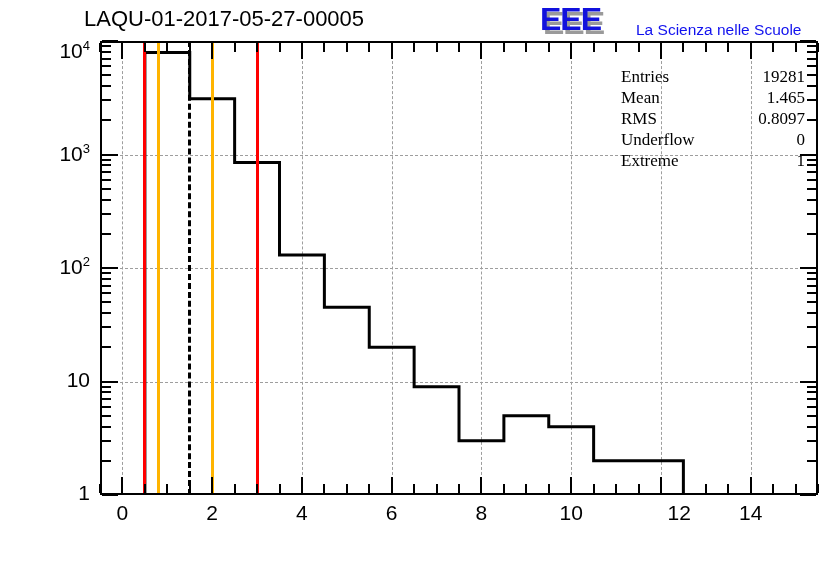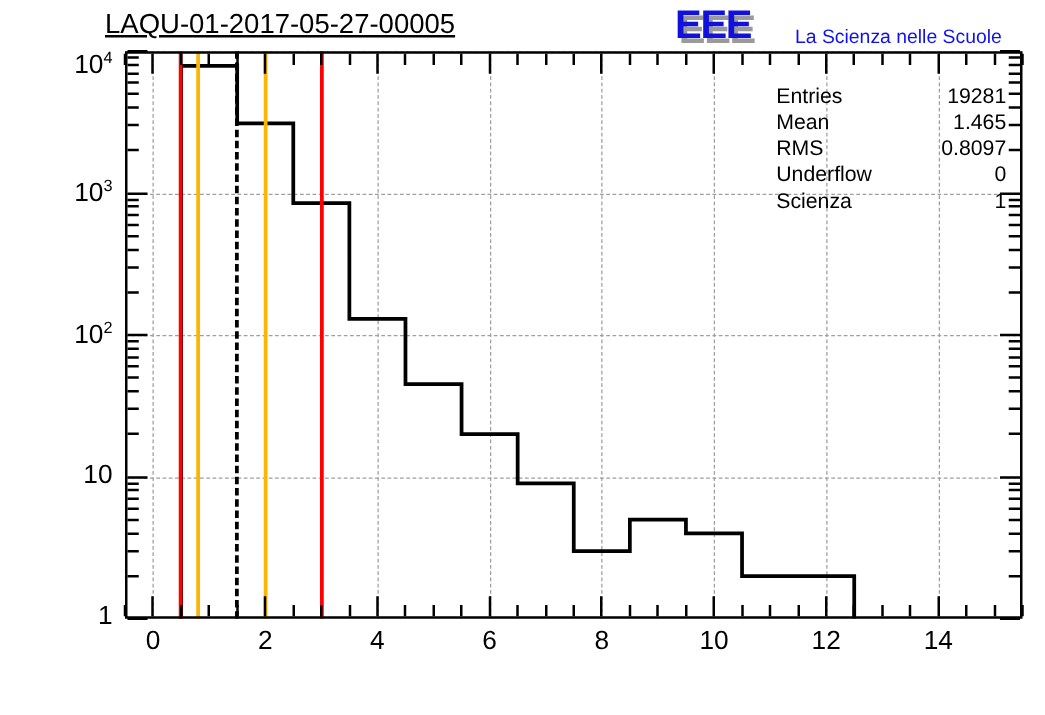--- a/index.html
+++ b/index.html
@@ -6,21 +6,21 @@
   body{
     width:836px;height:572px;background:#ffffff;
     font-family:"Liberation Sans",sans-serif;
     overflow:hidden;position:relative;
   }
   #root{position:absolute;left:0;top:0;width:836px;height:572px;}
 
   
   .title{
     position:absolute;left:84px;top:6px;
-    font-size:22px;color:#000;white-space:nowrap;letter-spacing:0px;text-decoration:underline;
+    font-size:22px;color:#000;white-space:nowrap;letter-spacing:0px;
   }
   .logo{position:absolute;left:540px;top:2px;width:292px;height:38px;}
   .logo-eee{
     position:absolute;left:0px;top:0px;
     font-size:32px;font-weight:bold;color:#1111dd;
     letter-spacing:-1px;line-height:34px;
     text-shadow:3px 4px 0px #9a9a9a;
   }
   .logo-l1,.logo-l2{
     position:absolute;left:96px;color:#1111ee;
@@ -68,21 +68,21 @@
   .stats{
     position:absolute;left:617px;top:66px;width:192px;
     background:rgba(255,255,255,0);
     font-size:17px;color:#000;
   }
   .stats-title{
     text-align:center;padding-bottom:1px;
     border-bottom:1.5px solid #000;margin:0 2px 2px 2px;
   }
   .stats-row{display:flex;justify-content:space-between;line-height:21px;padding:0 4px;}
-  .stats-row span{white-space:nowrap;}
+  .stats-row span{white-space:nowrap;font-family:Liberation Serif, serif;}
 </style>
 </head>
 <body>
 
 <div id="root">
 
   <div class="title">LAQU-01-2017-05-27-00005</div>
 
   <div class="logo">
     <div class="logo-eee">EEE</div>
@@ -269,21 +269,21 @@
       <div class="ylab" style="width: 60px; left: 30px; top: 140.5px;">10<sup>3</sup></div>
       <div class="ylab" style="width: 60px; left: 30px; top: 38px;">10<sup>4</sup></div>
     </div>
   <div id="xlablayer">
       <div class="xlab" style="left: 92.4375px; top: 501px;">0</div>
       <div class="xlab" style="left: 182.188px; top: 501px;">2</div>
       <div class="xlab" style="left: 271.938px; top: 501px;">4</div>
       <div class="xlab" style="left: 361.688px; top: 501px;">6</div>
       <div class="xlab" style="left: 451.438px; top: 501px;">8</div>
       <div class="xlab" style="left: 541.188px; top: 501px;">10</div>
-      <div class="xlab" style="left: 630.938px; top: 501px;">12</div>
+      <div class="xlab" style="left: 630.938px; top: 501px; text-align: right;">12</div>
       <div class="xlab" style="left: 720.688px; top: 501px;">14</div>
     </div>
 
 
   <div class="stats">
     <div id="statsrows">
         <div class="stats-row">
           <span>Entries</span>
           <span>19281</span>
         </div>
@@ -293,19 +293,19 @@
         </div>
         <div class="stats-row">
           <span>RMS</span>
           <span>0.8097</span>
         </div>
         <div class="stats-row">
           <span>Underflow</span>
           <span>0</span>
         </div>
         <div class="stats-row">
-          <span>Scienza</span>
+          <span>Extreme</span>
           <span>1</span>
         </div>
       </div>
   </div>
 
 </div>
 
 </body></html>

